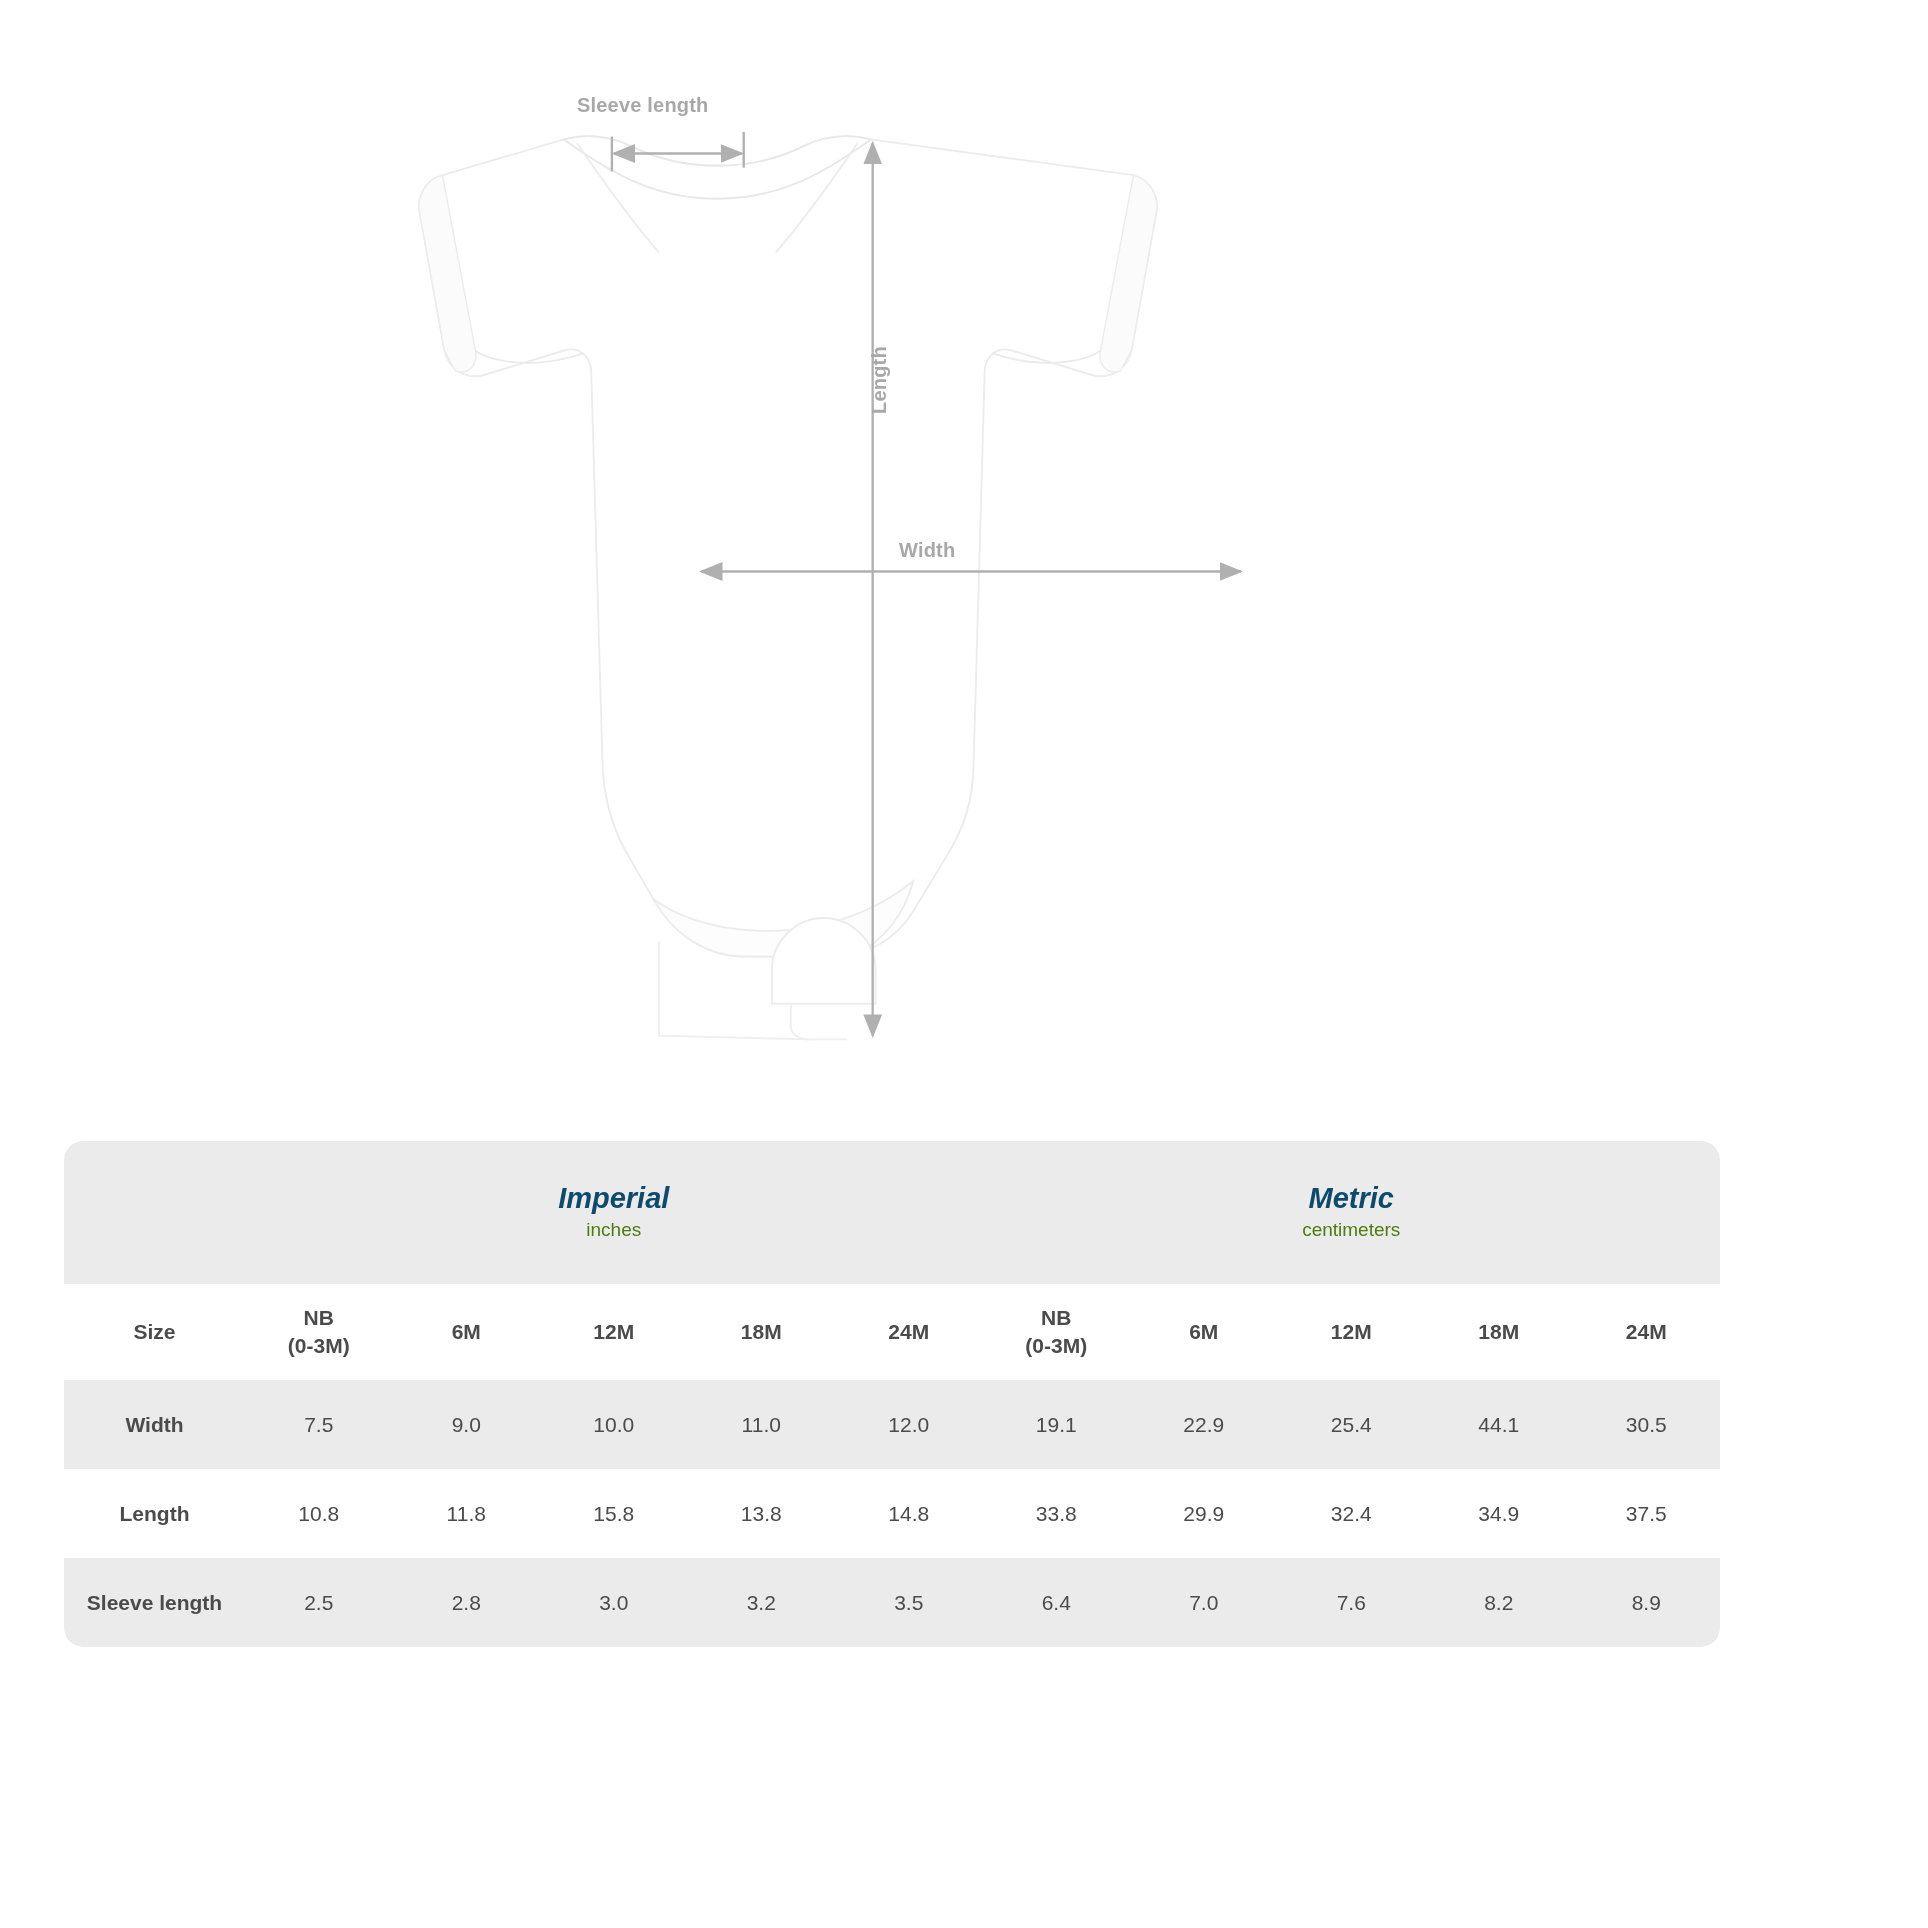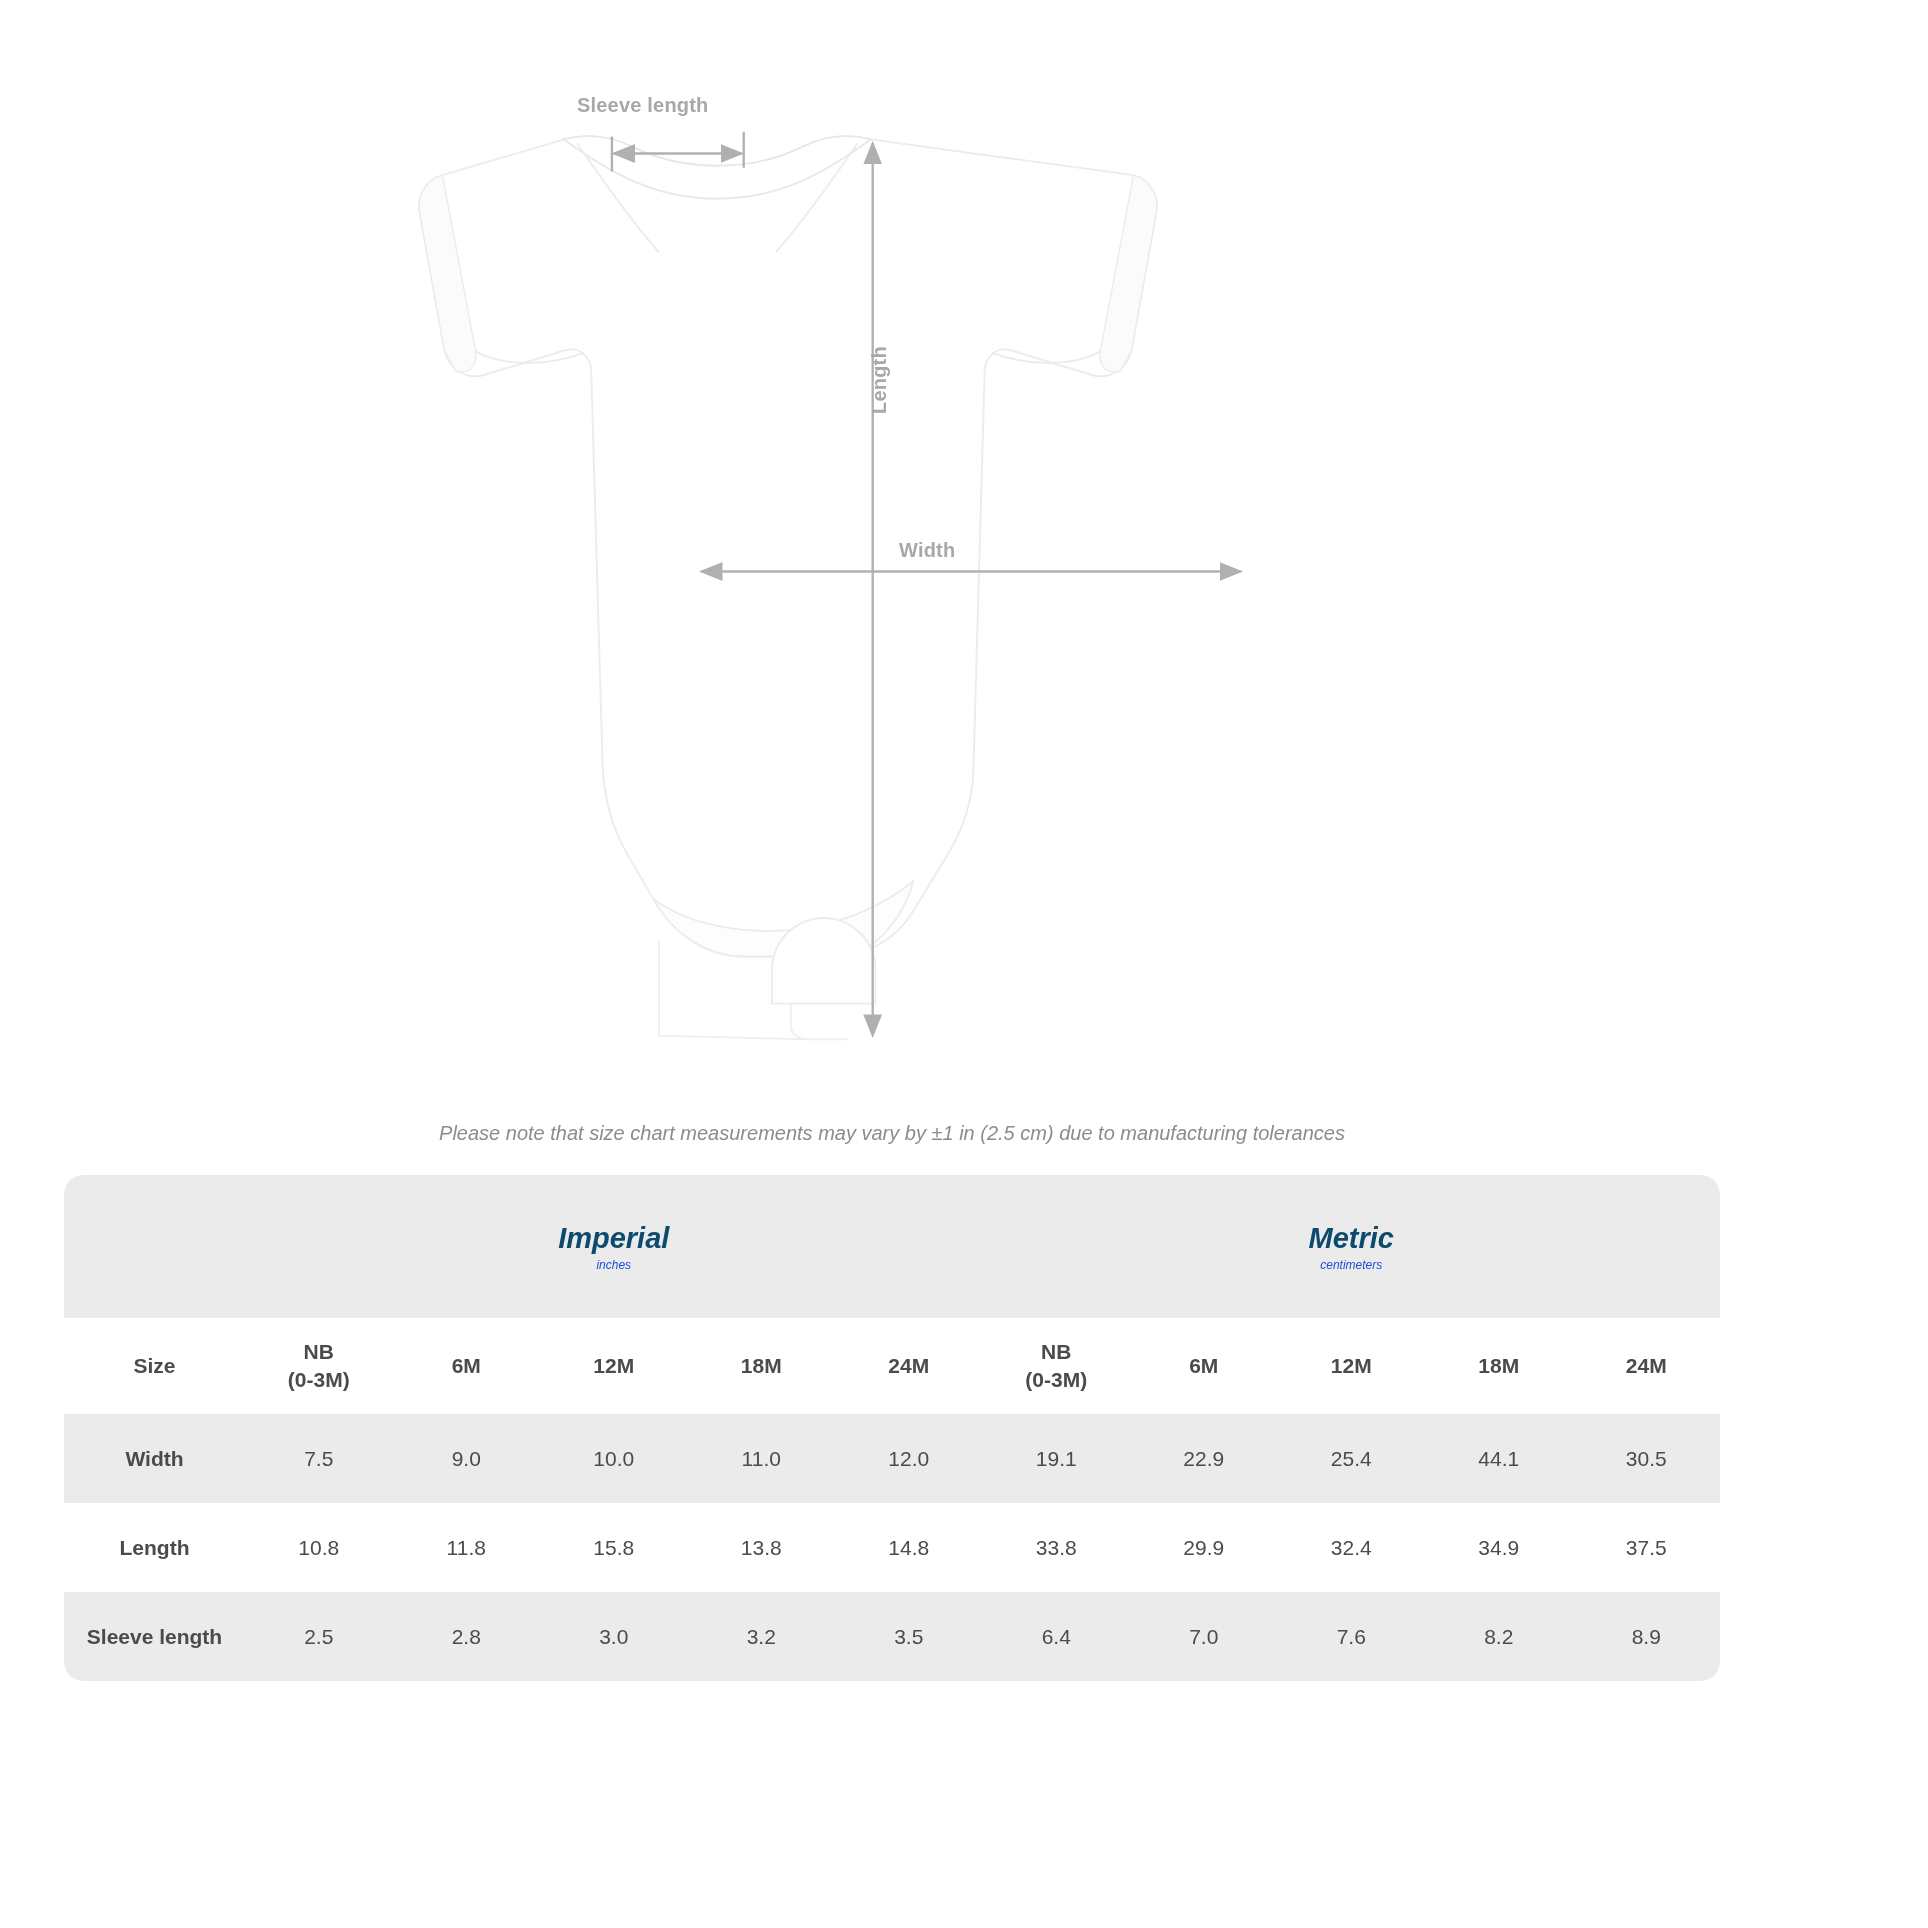--- a/index.html
+++ b/index.html
@@ -98,23 +98,22 @@
     background: #ebebeb;
   }
   .unit-name {
     font-size: 29px;
     font-style: italic;
     font-weight: bold;
     color: #0c4a6e;
     line-height: 1.25;
   }
   .unit-sub {
-    font-size: 12px;
-    font-style: italic;
-    color: #1d4ed8;
+    font-size: 19px;
+    color: #4d7c0f;
     line-height: 1.5;
   }
   .hdr-row td {
     height: 94px;
     background: #ffffff;
     font-weight: bold;
     font-size: 21px;
     color: #4b4b4b;
     line-height: 1.35;
   }
@@ -228,21 +227,20 @@
         <line x1="745" y1="607" x2="1318" y2="607" stroke="#b0b0b0" stroke-width="2.5" marker-start="url(#arrTail)" marker-end="url(#arrHead)"></line>
       </g>
     </svg>
 
     <div class="dim-label sleeve">Sleeve length</div>
     <div class="dim-label width">Width</div>
     <div class="dim-label length">Length</div>
   </div>
 
   <div class="title-block">
-    <p class="chart-note">Please note that size chart measurements may vary by ±1 in (2.5 cm) due to manufacturing tolerances</p>
   </div>
 
   <div class="table-wrap">
     <table class="size-table">
       <tbody>
 
         <tr class="unit-row">
           <td class="col-first corner-tl"></td>
           <td colspan="5">
             <div class="unit-name">Imperial</div>

